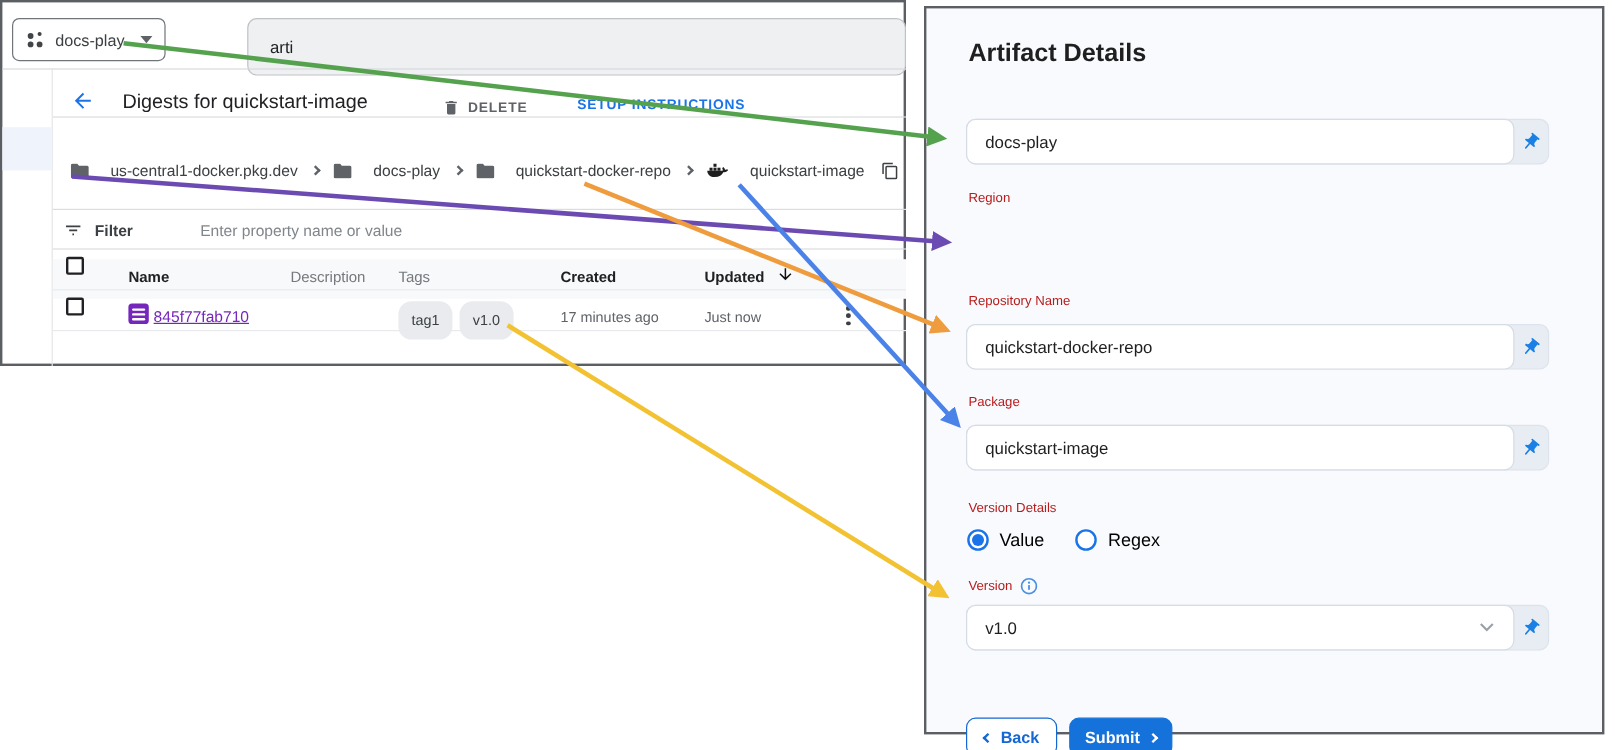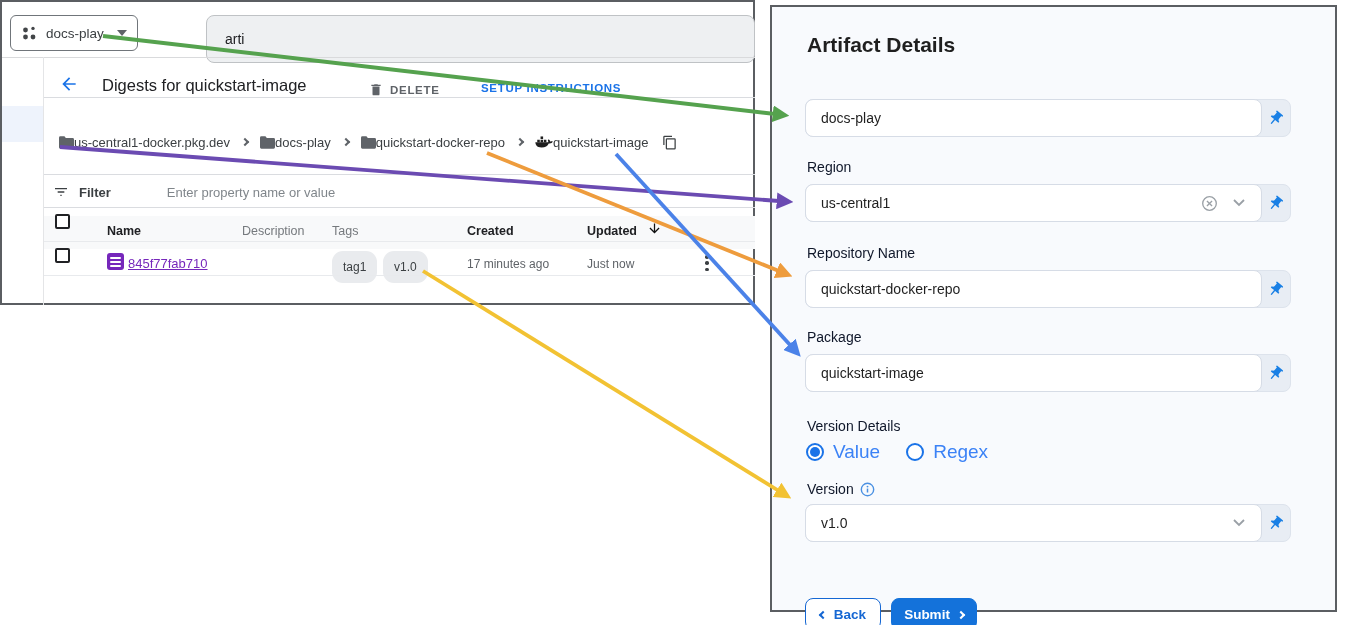--- a/index.html
+++ b/index.html
@@ -30,21 +30,21 @@
   .action-btn { position:absolute; top:80px; display:flex; align-items:center; gap:7px;
     font-size:11.5px; font-weight:700; letter-spacing:.7px; cursor:pointer; }
   .delete-btn { left:367px; color:#5f6368; }
   .setup-btn  { left:479px; color:#1a73e8; }
 
   .rail-line { position:absolute; left:41px; top:55px; width:1px; height:248px; background:#e4e5e7; }
   .rail-highlight { position:absolute; left:0px; top:104px; width:41px; height:36px; background:#eef3fc; }
 
   .breadcrumb { position:absolute; left:57px; top:130px; height:20px;
     display:flex; align-items:center; gap:9px; font-size:13px; color:#3c4043; }
-  .crumb { display:flex; align-items:center; gap:0; cursor:pointer; }
+  .crumb { display:flex; align-items:center; gap:18px; cursor:pointer; }
   .crumb-sep { width:6px; height:6px; border-top:2px solid #5f6368; border-right:2px solid #5f6368;
     transform:rotate(45deg); margin:0 3px; }
   .copy-btn { margin-left:5px; cursor:pointer; display:flex; }
 
   .divider { position:absolute; left:42px; width:711px; height:1px; background:#dadce0; }
   .divider.light { background:#e8eaed; }
 
   .filter-row { position:absolute; left:51px; top:182px; display:flex; align-items:center; }
   .filter-label { font-size:13px; font-weight:600; color:#3c4043; margin-left:10px; }
   .filter-ph { font-size:13px; color:#80868b; margin-left:26px;padding-left:30px; }
@@ -67,37 +67,37 @@
   .cell-time { position:absolute; top:255px; font-size:12px; color:#5f6368; }
   .kebab { position:absolute; left:697px; top:252px; width:16px; height:18px; display:flex; flex-direction:column;
     align-items:center; justify-content:space-between; cursor:pointer; padding:1px 0; }
   .kebab i { width:3.5px; height:3.5px; border-radius:50%; background:#3c4043; }
 
   
   .right-shot { position:absolute; left:770px; top:5px; width:567px; height:607px;
     border:2px solid #5b5e62; background:#f8fafd; }
   .panel-title { position:absolute; left:807px; top:33px; font-size:21px; font-weight:700; color:#1f1f1f; }
 
-  .fld-label { position:absolute; left:807px; font-size:14px; font-weight:500; color:#0f172a;
+  .fld-label { position:absolute; left:807px; font-size:11px; font-weight:500; color:#b91c1c;
     display:flex; align-items:center; gap:6px; }
   .field { position:absolute; left:805px; width:486px; height:38px; background:#e8edf4;
     border:1px solid #dde3ec; border-radius:8px; }
   .field-inner { position:absolute; left:-1px; top:-1px; width:457px; height:38px; background:#fff;
     border:1px solid #d6dce6; border-radius:8px; display:flex; align-items:center; padding:0 15px; }
   .field-value { flex:1; font-size:14px; color:#1f1f1f; }
   .field-inner .tail-icon { margin-left:14px; display:flex; cursor:pointer; }
   .pin-zone { position:absolute; right:0; top:0; width:30px; height:36px;
     display:flex; align-items:center; justify-content:center; cursor:pointer; }
 
   .radio-row { position:absolute; left:806px; top:441px; display:flex; align-items:center; gap:26px; }
   .radio-opt { display:flex; align-items:center; gap:9px; cursor:pointer; }
   .radio { width:18px; height:18px; border-radius:50%; border:2px solid #1a73e8; background:#fff;
     display:flex; align-items:center; justify-content:center; }
   .radio.checked::after { content:""; width:10px; height:10px; border-radius:50%; background:#1a73e8; }
-  .radio-label { font-size:19px; color:#3b82f6; }
+  .radio-label { font-size:15px; color:#000000; }
 
   .btn { position:absolute; top:552px; height:32px; border-radius:8px; display:flex; align-items:center;
     justify-content:center; gap:8px; font-size:13.5px; font-weight:700; cursor:pointer;margin-top:46px; }
   .btn-back { left:805px; width:76px; background:#fff; border:1.5px solid #1567d3; color:#1567d3; }
   .btn-submit { left:891px; width:86px; background:#1472da; border:1.5px solid #1472da; color:#fff; }
   .chev { width:6px; height:6px; border-top:2px solid currentColor; border-right:2px solid currentColor; display:inline-block; }
   .chev-left { transform:rotate(-135deg); margin-top:1px; }
   .chev-right { transform:rotate(45deg); margin-top:1px; }
 
   #arrows-svg { position:absolute; left:0; top:0; width:1346px; height:625px; pointer-events:none; z-index:50; }
@@ -237,41 +237,20 @@
       <span class="field-value">docs-play</span>
     </div>
     <div class="pin-zone">
       <svg width="17" height="17" viewBox="0 0 24 24">
         <path d="M16 9V4h1a1 1 0 0 0 0-2H7a1 1 0 0 0 0 2h1v5c0 1.66-1.34 3-3 3v2h5.97v7l1 1 1-1v-7H19v-2c-1.66 0-3-1.34-3-3z" fill="#1a80e5" transform="rotate(40 12 12)"></path>
       </svg>
     </div>
   </div>
 
   <div class="fld-label" style="top:159px">Region</div>
-  <div class="field" style="top:184px">
-    <div class="field-inner">
-      <span class="field-value">us-central1</span>
-      <span class="tail-icon">
-        <svg width="17" height="17" viewBox="0 0 18 18">
-          <circle cx="9" cy="9" r="7.2" fill="none" stroke="#9aa0a6" stroke-width="1.4"></circle>
-          <path d="M6.3 6.3l5.4 5.4M11.7 6.3l-5.4 5.4" stroke="#9aa0a6" stroke-width="1.4"></path>
-        </svg>
-      </span>
-      <span class="tail-icon">
-        <svg width="14" height="10" viewBox="0 0 14 10">
-          <path d="M2 2l5 5 5-5" fill="none" stroke="#9aa0a6" stroke-width="1.8"></path>
-        </svg>
-      </span>
-    </div>
-    <div class="pin-zone">
-      <svg width="17" height="17" viewBox="0 0 24 24">
-        <path d="M16 9V4h1a1 1 0 0 0 0-2H7a1 1 0 0 0 0 2h1v5c0 1.66-1.34 3-3 3v2h5.97v7l1 1 1-1v-7H19v-2c-1.66 0-3-1.34-3-3z" fill="#1a80e5" transform="rotate(40 12 12)"></path>
-      </svg>
-    </div>
-  </div>
 
   <div class="fld-label" style="top:245px">Repository Name</div>
   <div class="field" style="top:270px">
     <div class="field-inner">
       <span class="field-value">quickstart-docker-repo</span>
     </div>
     <div class="pin-zone">
       <svg width="17" height="17" viewBox="0 0 24 24">
         <path d="M16 9V4h1a1 1 0 0 0 0-2H7a1 1 0 0 0 0 2h1v5c0 1.66-1.34 3-3 3v2h5.97v7l1 1 1-1v-7H19v-2c-1.66 0-3-1.34-3-3z" fill="#1a80e5" transform="rotate(40 12 12)"></path>
       </svg>

